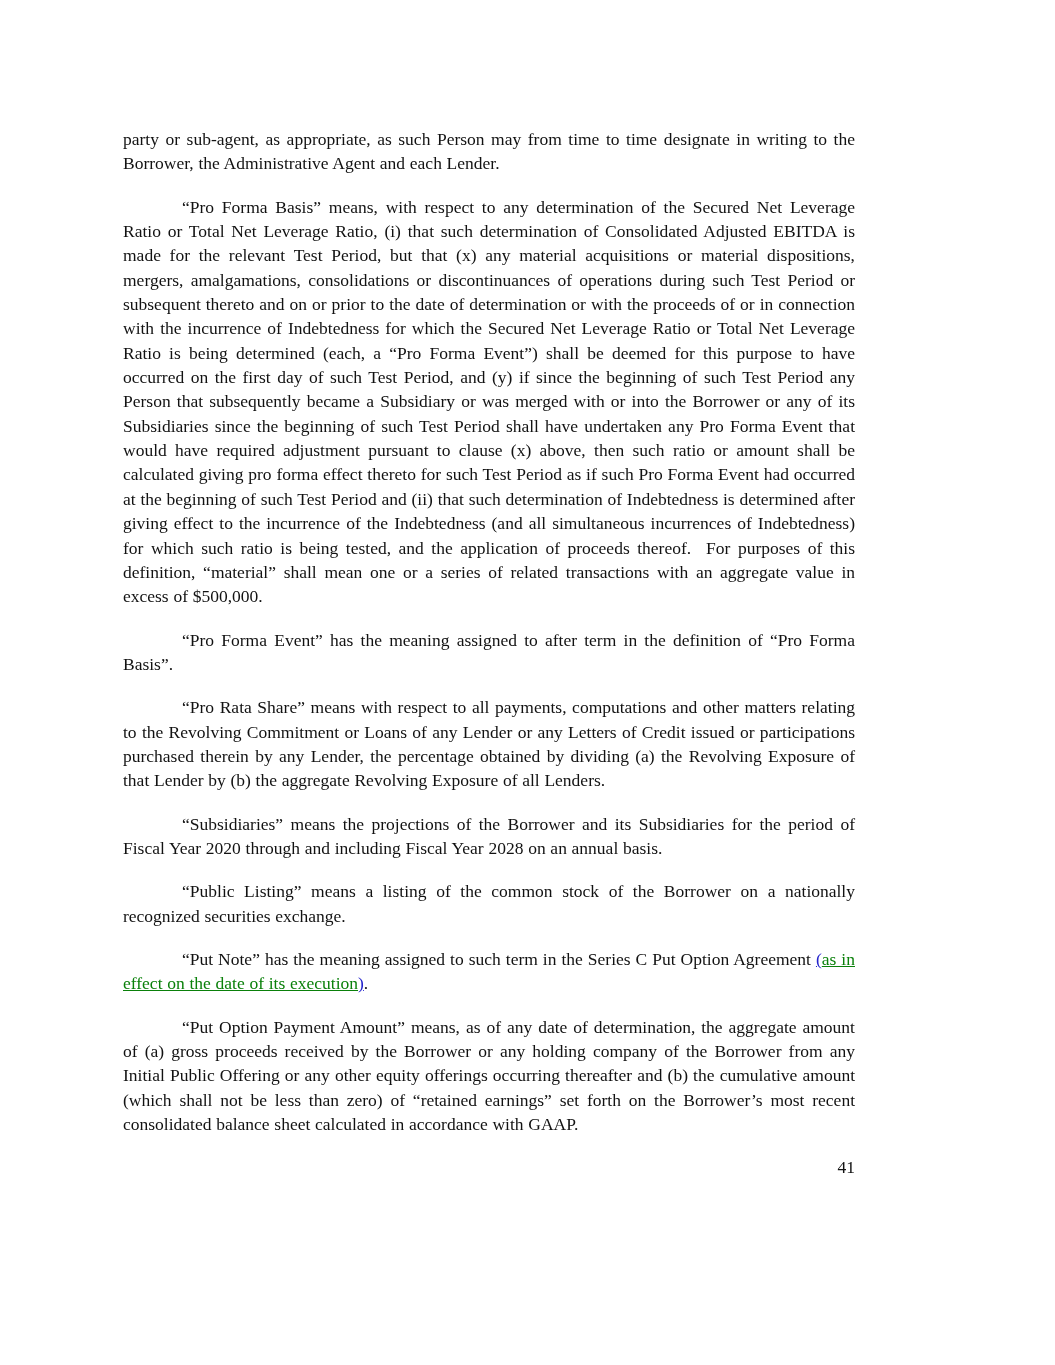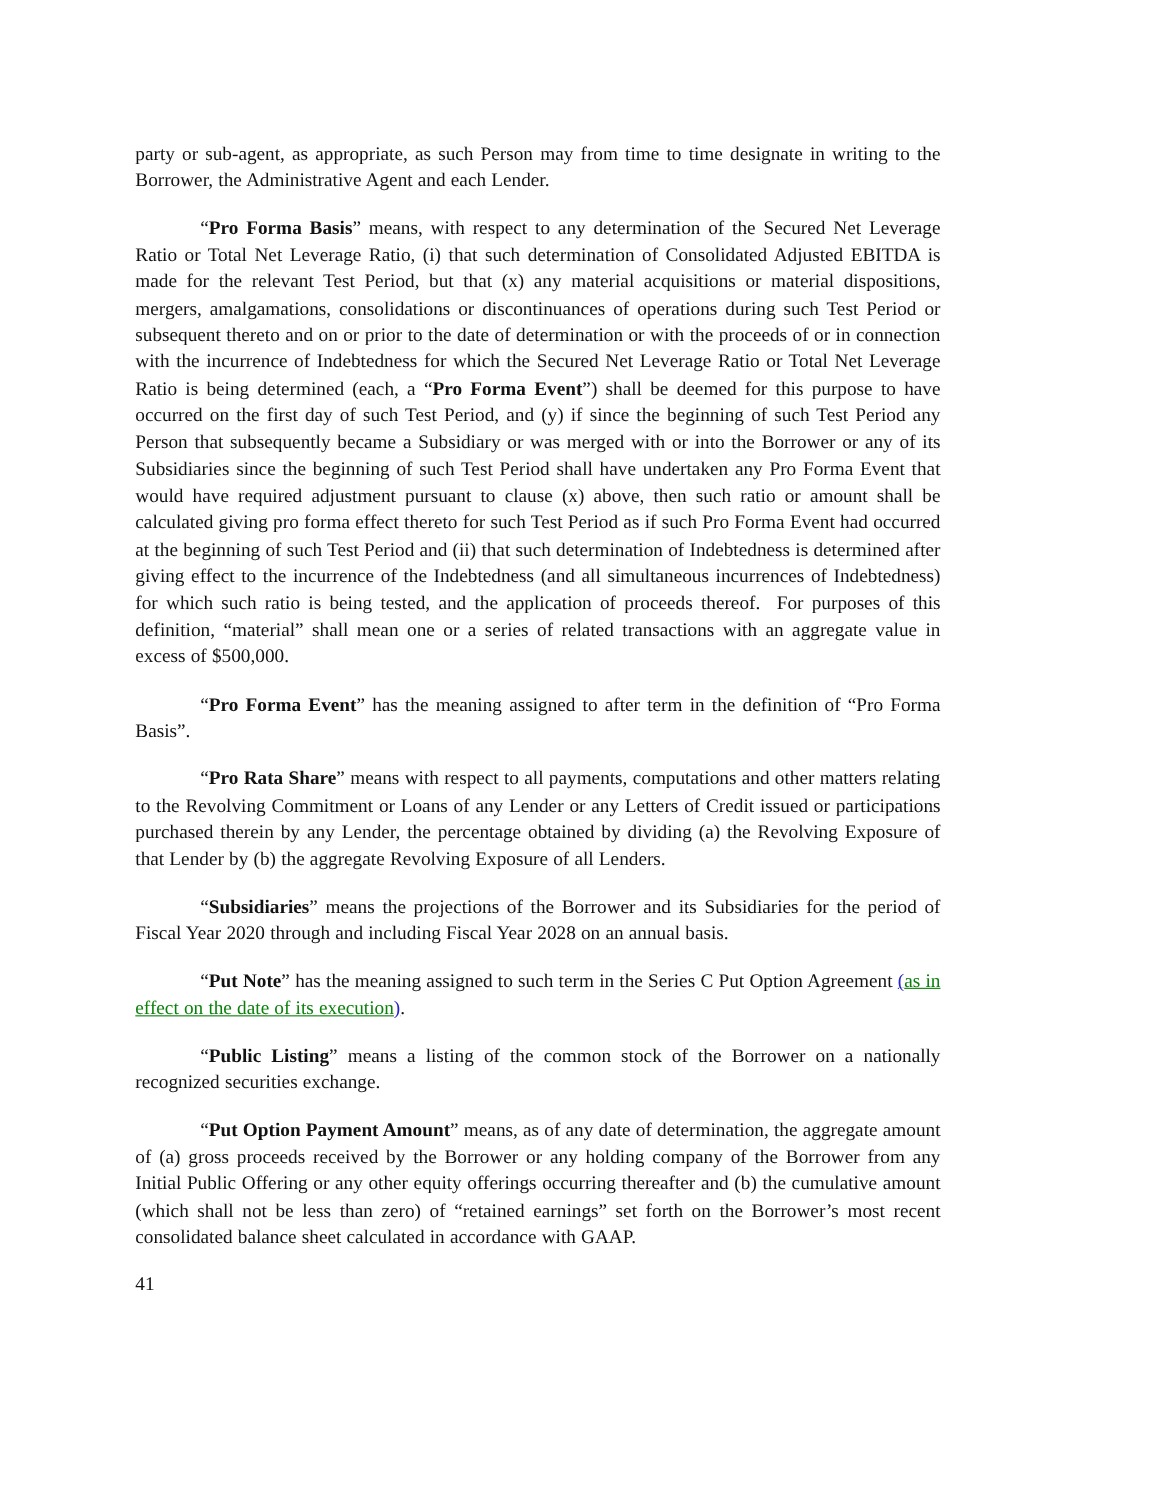--- a/index.html
+++ b/index.html
@@ -26,39 +26,39 @@
     margin: 19px 0 0 0;
     text-align: justify;
     word-spacing: 0.02em;
   }
   .doc-body p.para:first-child {
     margin-top: 0;
   }
   .para.indent {
     text-indent: 59px;
   }
-  .b { font-weight: bold; }
+  .b { font-weight: normal; }
   .u { text-decoration: underline; }
   .c-green { color: var(--ins-green, #008000); }
   .c-blue  { color: var(--ins-blue, #2222CC); }
   .footer {
     margin-top: 19px;
-    text-align: left;
+    text-align: right;
   }
 </style>
 </head>
 <body style="color: rgb(18, 18, 18);">
 
 <div class="page">
   <div class="doc-body">
       <p class="para"><span>party or sub-agent, as appropriate, as such Person may from time to time designate in writing to the Borrower, the Administrative Agent and each Lender.</span></p>
       <p class="para indent"><span>“</span><span class="b">Pro Forma Basis</span><span>” means, with respect to any determination of the Secured Net Leverage Ratio or Total Net Leverage Ratio, (i) that such determination of Consolidated Adjusted EBITDA is made for the relevant Test Period, but that (x) any material acquisitions or material dispositions, mergers, amalgamations, consolidations or discontinuances of operations during such Test Period or subsequent thereto and on or prior to the date of determination or with the proceeds of or in connection with the incurrence of Indebtedness for which the Secured Net Leverage Ratio or Total Net Leverage Ratio is being determined (each, a “</span><span class="b">Pro Forma Event</span><span>”) shall be deemed for this purpose to have occurred on the first day of such Test Period, and (y) if since the beginning of such Test Period any Person that subsequently became a Subsidiary or was merged with or into the Borrower or any of its Subsidiaries since the beginning of such Test Period shall have undertaken any Pro Forma Event that would have required adjustment pursuant to clause (x) above, then such ratio or amount shall be calculated giving pro forma effect thereto for such Test Period as if such Pro Forma Event had occurred at the beginning of such Test Period and (ii) that such determination of Indebtedness is determined after giving effect to the incurrence of the Indebtedness (and all simultaneous incurrences of Indebtedness) for which such ratio is being tested, and the application of proceeds thereof.&nbsp; For purposes of this definition, “material” shall mean one or a series of related transactions with an aggregate value in excess of $500,000.</span></p>
       <p class="para indent"><span>“</span><span class="b">Pro Forma Event</span><span>” has the meaning assigned to after term in the definition of “Pro Forma Basis”.</span></p>
       <p class="para indent"><span>“</span><span class="b">Pro Rata Share</span><span>” means with respect to all payments, computations and other matters relating to the Revolving Commitment or Loans of any Lender or any Letters of Credit issued or participations purchased therein by any Lender, the percentage obtained by dividing (a) the Revolving Exposure of that Lender by (b) the aggregate Revolving Exposure of all Lenders.</span></p>
       <p class="para indent"><span>“</span><span class="b">Subsidiaries</span><span>” means the projections of the Borrower and its Subsidiaries for the period of Fiscal Year 2020 through and including Fiscal Year 2028 on an annual basis.</span></p>
+      <p class="para indent"><span>“</span><span class="b">Public Listing</span><span>” means a listing of the common stock of the Borrower on a nationally recognized securities exchange.</span></p>
       <p class="para indent"><span>“</span><span class="b">Put Note</span><span>” has the meaning assigned to such term in the Series C Put Option Agreement </span><span class="u c-blue">(</span><span class="u c-green">as in effect on the date of its execution</span><span class="u c-blue">)</span><span>.</span></p>
-      <p class="para indent"><span>“</span><span class="b">Public Listing</span><span>” means a listing of the common stock of the Borrower on a nationally recognized securities exchange.</span></p>
       <p class="para indent"><span>“</span><span class="b">Put Option Payment Amount</span><span>” means, as of any date of determination, the aggregate amount of (a) gross proceeds received by the Borrower or any holding company of the Borrower from any Initial Public Offering or any other equity offerings occurring thereafter and (b) the cumulative amount (which shall not be less than zero) of “retained earnings” set forth on the Borrower’s most recent consolidated balance sheet calculated in accordance with GAAP.</span></p>
     </div>
   <div class="footer">
     <span>41</span>
   </div>
 </div>
 
 </body></html>

